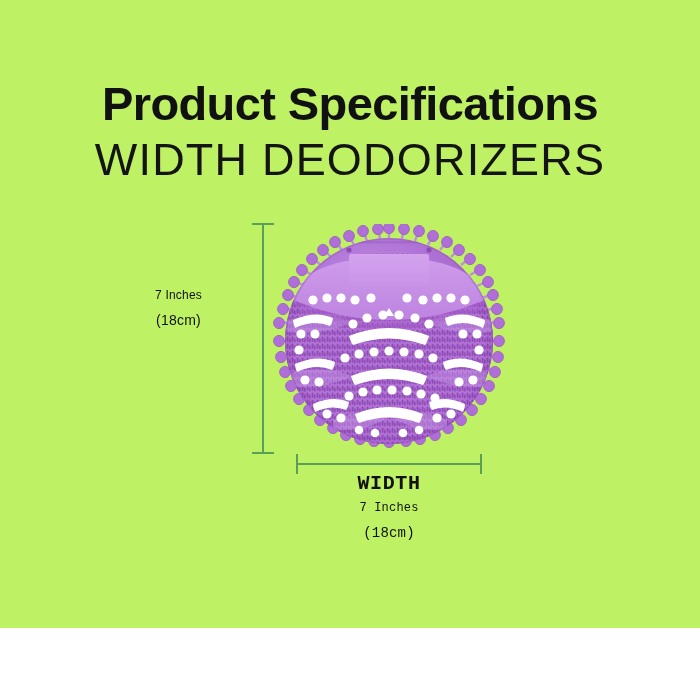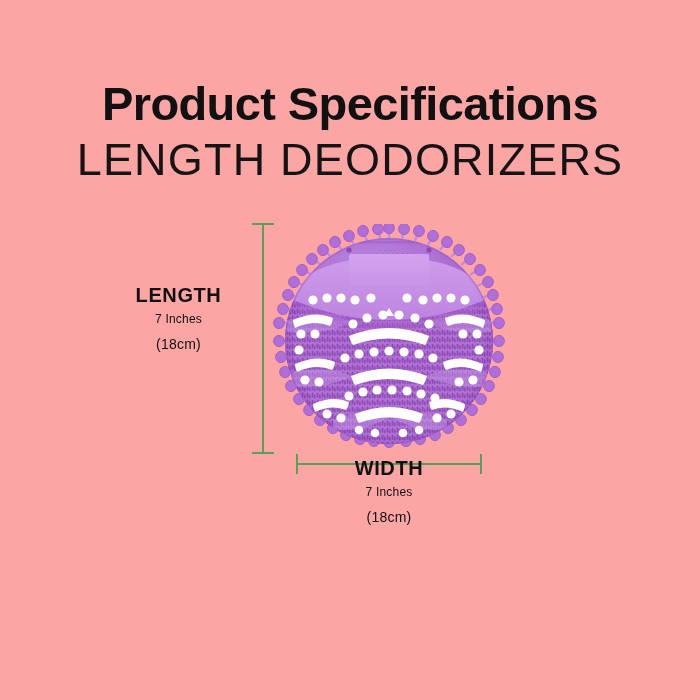--- a/index.html
+++ b/index.html
@@ -11,22 +11,22 @@
     height: 700px;
     background: #ffffff;
     font-family: "Liberation Sans", sans-serif;
     overflow: hidden;
     position: relative;
   }
 
   #page {
     position: relative;
     width: 700px;
-    height: 700px;
-    background: #fca5a5;
+    height: 628px;
+    background: #bef264;
   }
 
   
   .heading-block {
     position: absolute;
     top: 78px;
     left: 0;
     width: 700px;
     text-align: center;
   }
@@ -75,22 +75,23 @@
     letter-spacing: 0.2px;
   }
 
   #length-label {
     left: 96px;
     top: 283px;
     width: 165px;
   }
   #width-label {
     left: 296px;
-    top: 456px;
+    top: 472px;
     width: 186px;
+    font-family: Liberation Mono, monospace;
   }
 
   
   .dim-line-v {
     position: absolute;
     background: #5aa05a;
   }
   .dim-line-h {
     position: absolute;
     background: #5aa05a;
@@ -146,29 +147,28 @@
     display: block;
   }
 </style>
 </head>
 <body>
 
 <div id="page">
 
   <div class="heading-block">
     <div class="title-main">Product Specifications</div>
-    <div class="title-sub">LENGTH DEODORIZERS</div>
+    <div class="title-sub">WIDTH DEODORIZERS</div>
   </div>
 
   <div class="dim-line-v" id="length-line"></div>
   <div class="dim-line-h" id="length-cap-top"></div>
   <div class="dim-line-h" id="length-cap-bottom"></div>
 
   <div class="dim-label" id="length-label">
-    <div class="dim-name">LENGTH</div>
     <div class="dim-value">7 Inches</div>
     <div class="dim-metric">(18cm)</div>
   </div>
 
   <div class="dim-line-h" id="width-line"></div>
   <div class="dim-line-v" id="width-cap-left"></div>
   <div class="dim-line-v" id="width-cap-right"></div>
 
   <div class="dim-label" id="width-label">
     <div class="dim-name">WIDTH</div>

